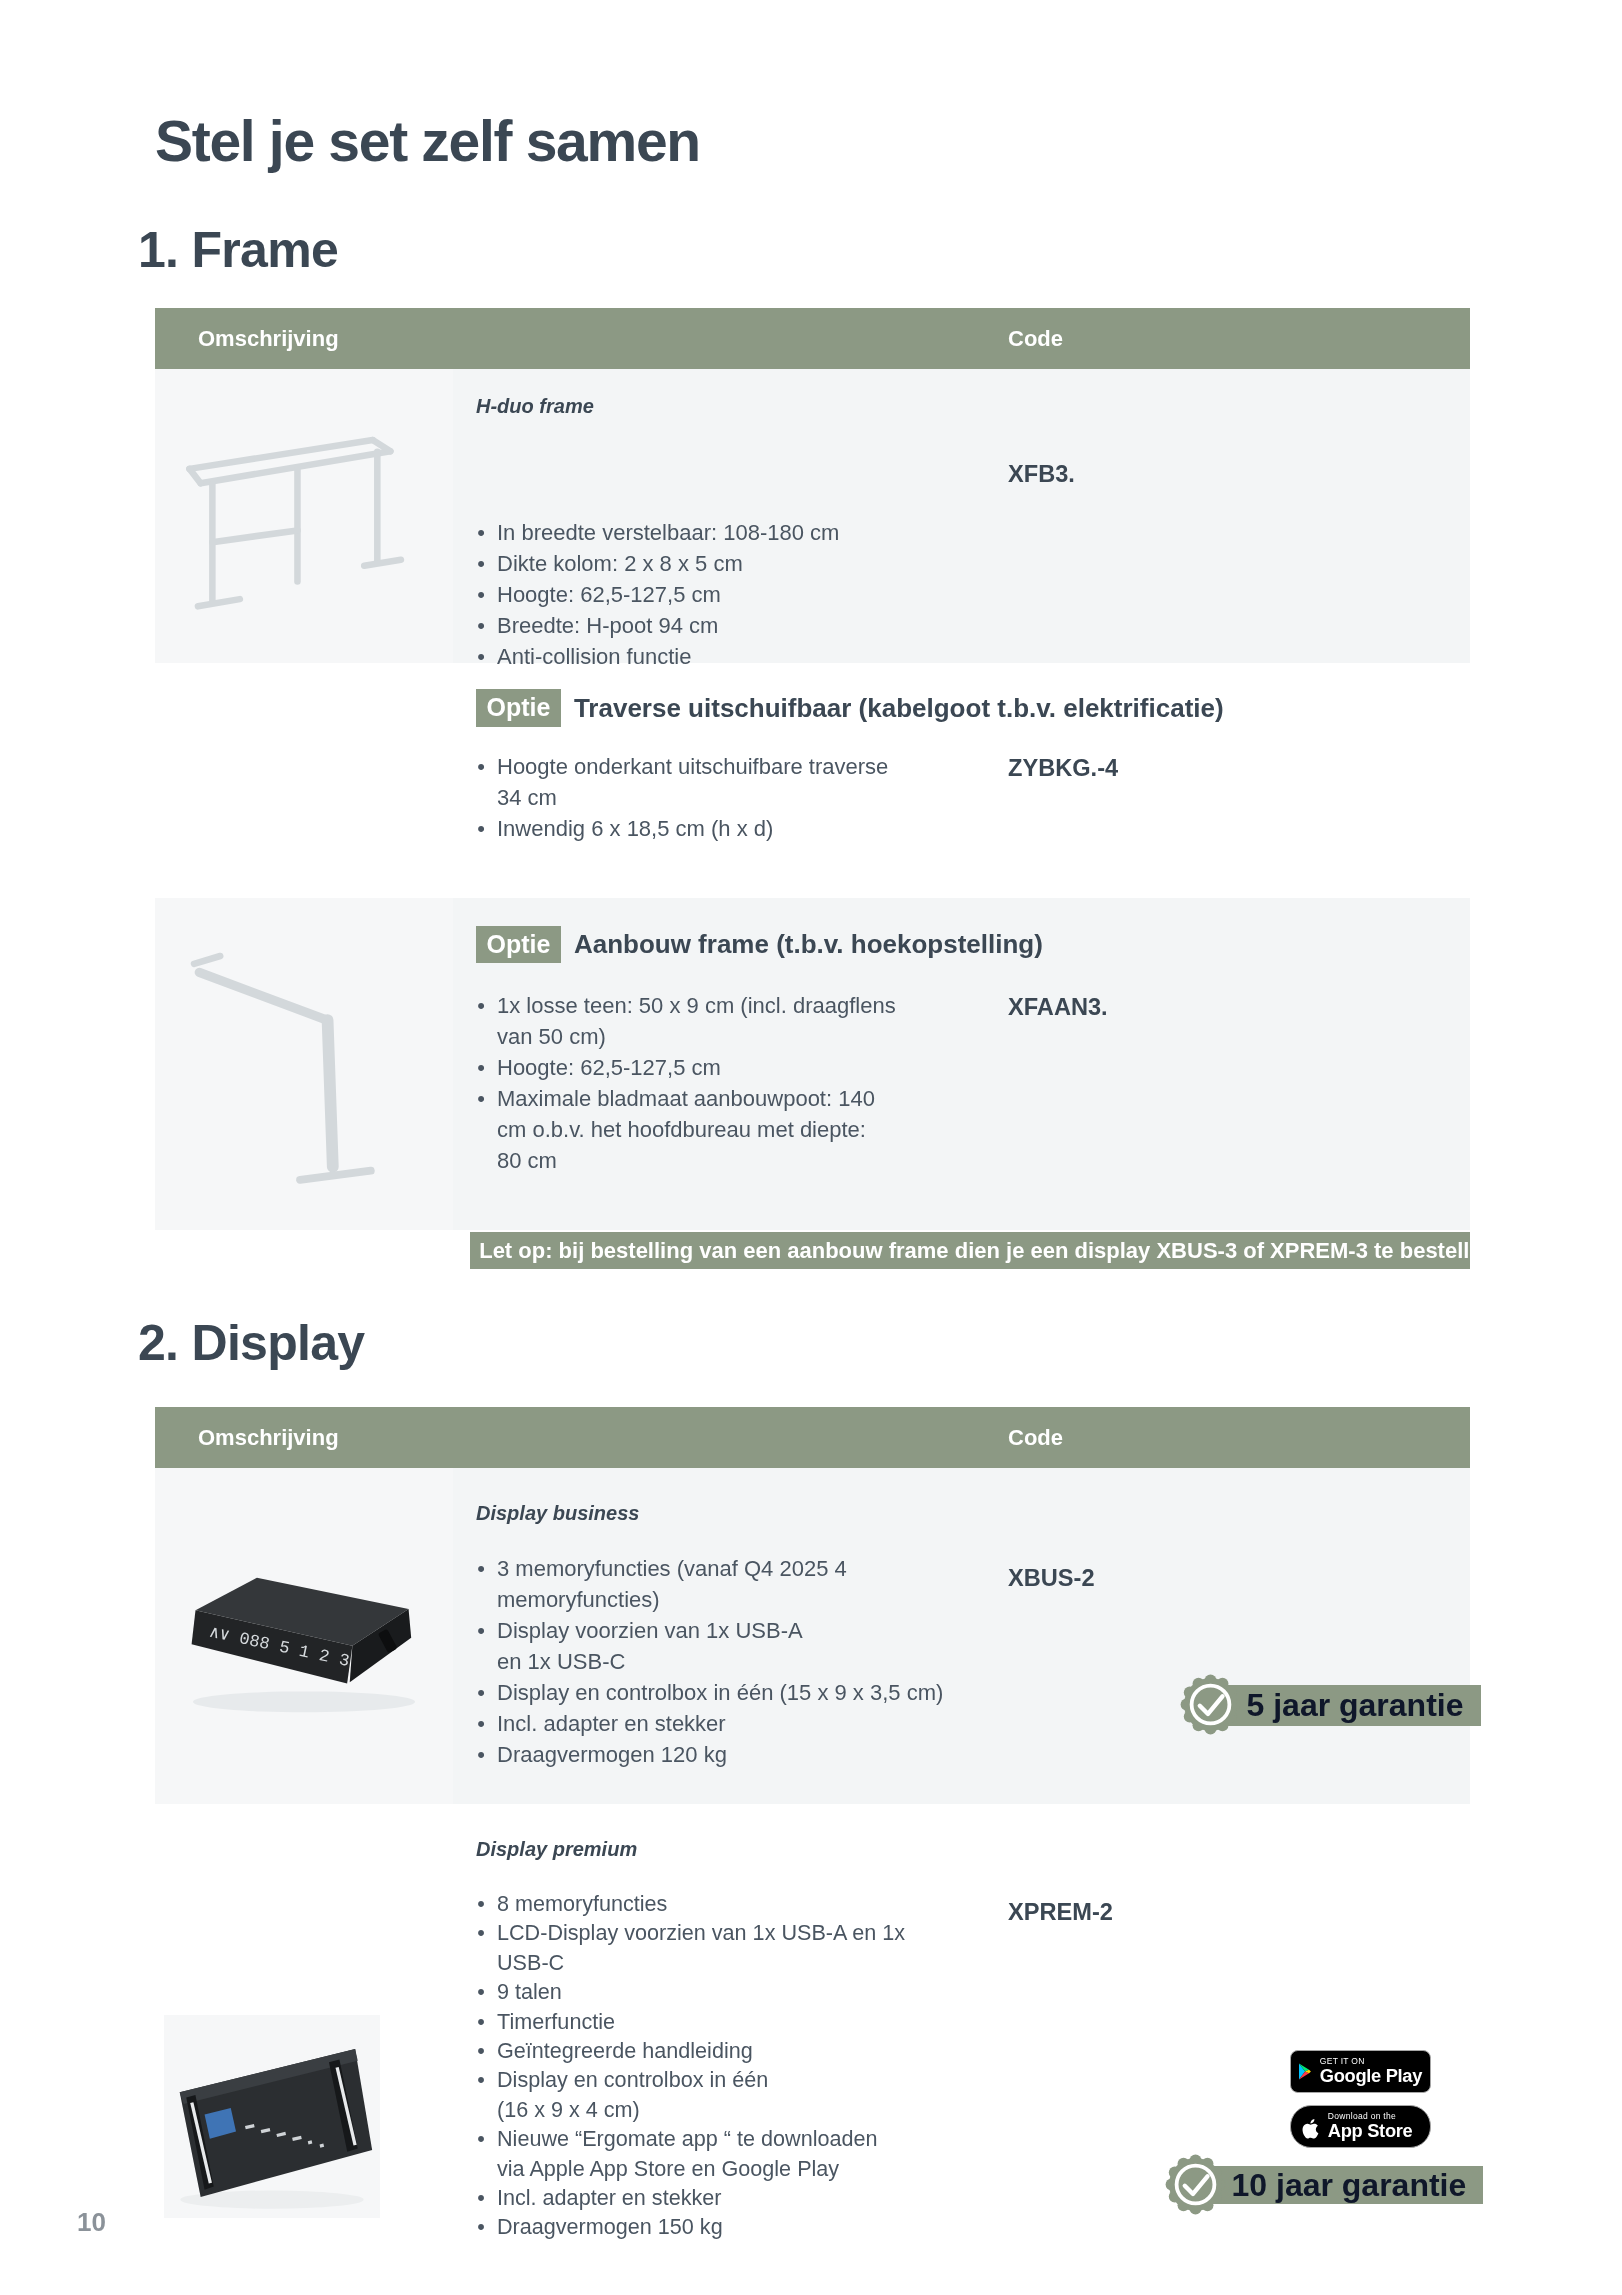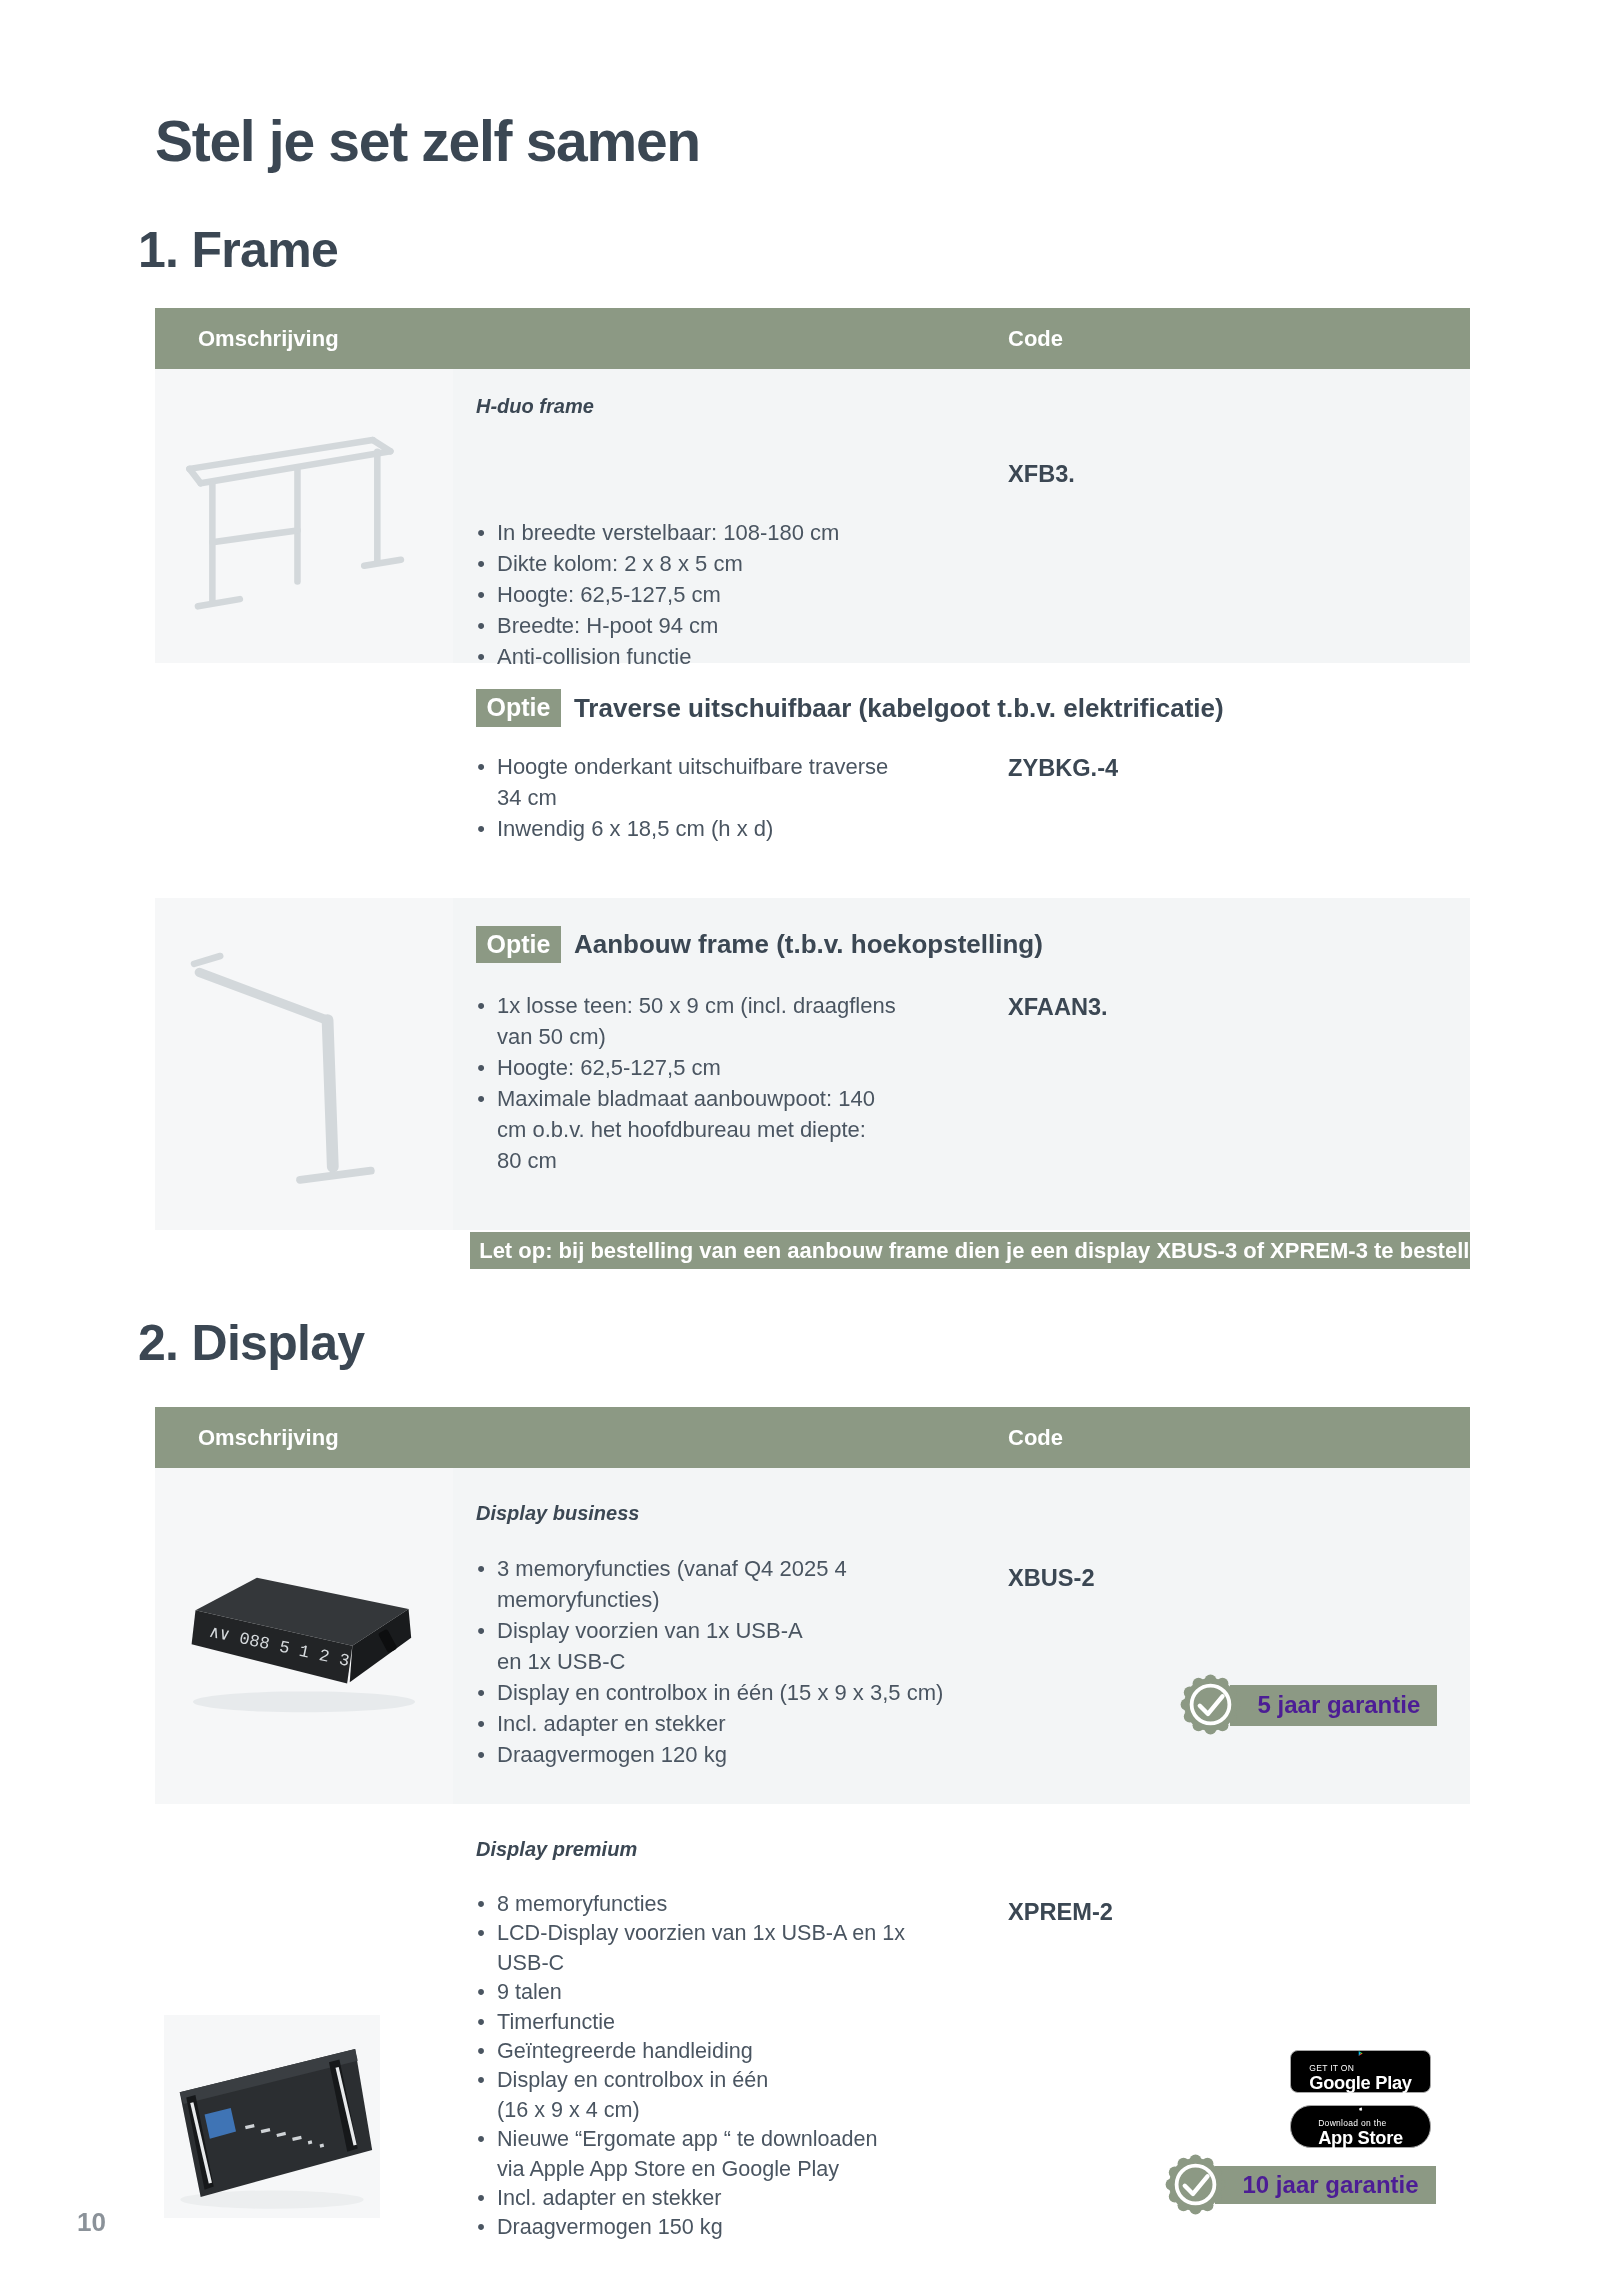--- a/index.html
+++ b/index.html
@@ -36,29 +36,29 @@
   .bullets li::before{content:"\2022";position:absolute;left:1.3px;top:0;color:var(--body);}
   .bullets.tight{line-height:31px;}
   .bullets.tighter{line-height:29.4px;font-size:21.6px;width:523px;}
   .code{position:absolute;left:853px;font-size:23.6px;font-weight:700;color:var(--heading);line-height:1.1;}
   .option-head{position:absolute;display:flex;align-items:center;gap:13px;}
   .option-badge{background:var(--green);color:#ffffff;font-size:25px;font-weight:700;padding:5.2px 10.5px;line-height:1.1;}
   .option-title{font-size:26px;font-weight:700;color:var(--heading);line-height:1.1;}
   .note-bar{left:470px;top:1232px;width:1000px;height:37px;background:var(--green);color:#ffffff;
     font-size:22px;font-weight:700;line-height:37px;padding-left:9.2px;box-sizing:border-box;white-space:nowrap;}
   .warranty{position:absolute;width:301px;height:63px;}
-  .warranty .w-rect{position:absolute;left:51px;height:41px;background:var(--green);color:#4c1d95;
-    font-size:24px;font-weight:700;white-space:nowrap;padding:0 17px 0 27.5px;display:flex;align-items:center;}
+  .warranty .w-rect{position:absolute;left:40px;height:41px;background:var(--green);color:#0f172a;
+    font-size:32px;font-weight:700;white-space:nowrap;padding:0 17px 0 27.5px;display:flex;align-items:center;}
   .warranty .w-seal{position:absolute;left:0;top:0;width:63px;height:63px;}
   .w5{left:1024px;top:205px;}
   .w5 .w-rect{top:11.8px;}
   .w10{left:1009px;top:349px;}
   .w10 .w-rect{top:13px;height:38px;}
   .store-badge{position:absolute;width:141px;height:43px;background:#000000;border:1.3px solid #a6a6a6;border-radius:7.9px;
-    color:#ffffff;display:flex;align-items:center;gap:7.9px;padding:0 7.9px;box-sizing:border-box;flex-direction:column;}
+    color:#ffffff;display:flex;align-items:center;gap:7.9px;padding:0 7.9px;box-sizing:border-box;}
   .gp{left:1290px;top:2050px;}
   .as{left:1290px;top:2105px;border-radius:21px;}
   .sb-text{display:flex;flex-direction:column;line-height:1.05;}
   .sb-top{font-size:8.5px;letter-spacing:0.3px;}
   .sb-main{font-size:18.3px;font-weight:700;letter-spacing:-0.3px;white-space:nowrap;}
   .page-num{left:77px;top:2207px;font-size:26px;font-weight:700;color:#8b9299;}
   svg{display:block;}
   .premium-photo{left:164px;top:2015px;width:216px;height:203px;background:var(--photo);}
 </style>
 </head>

